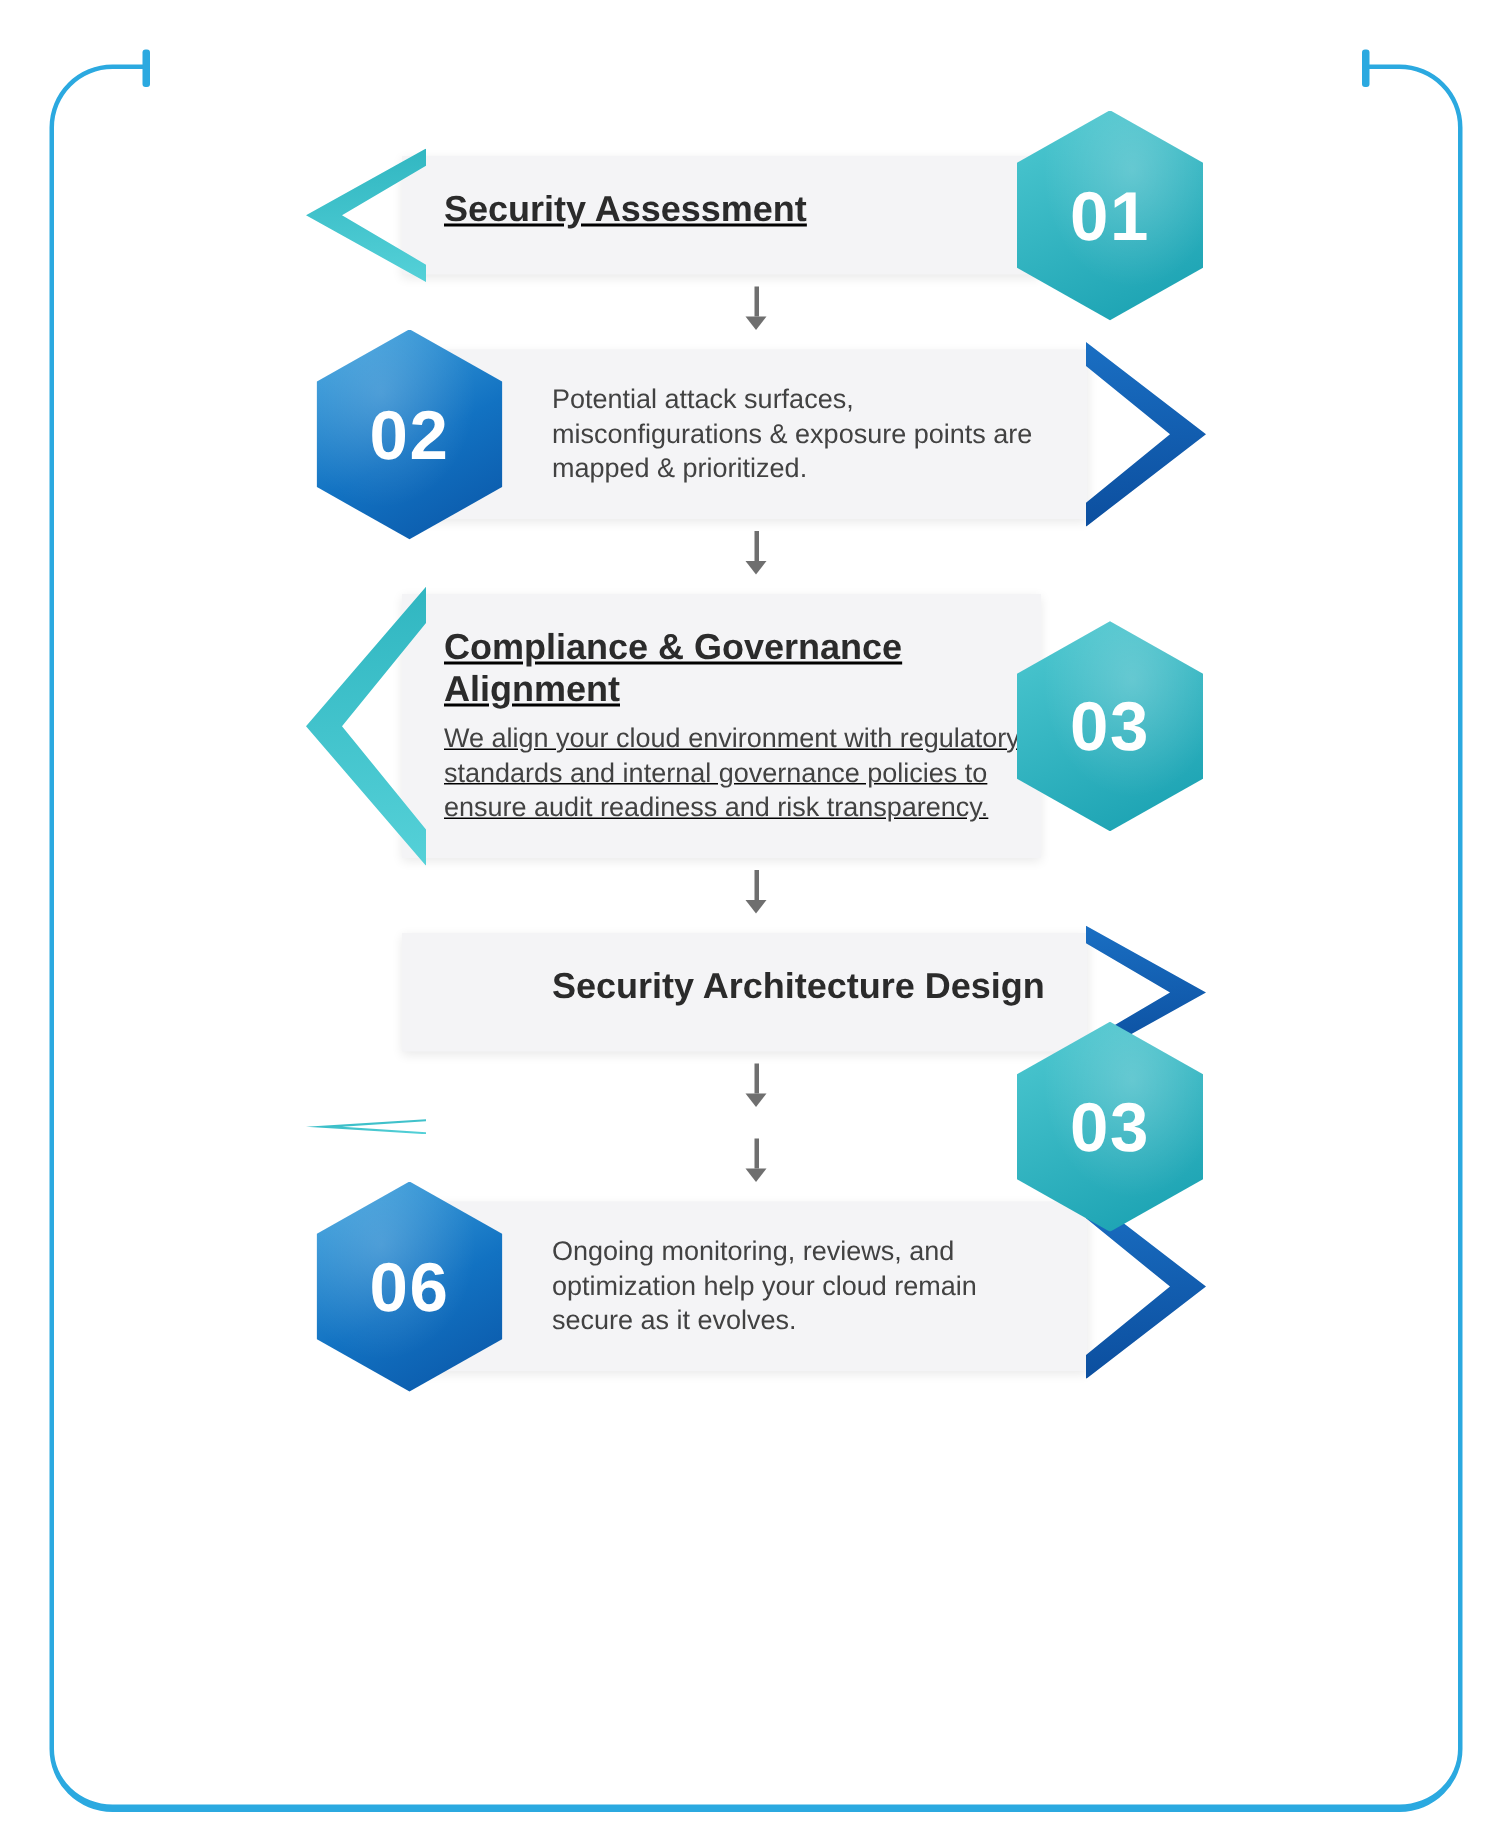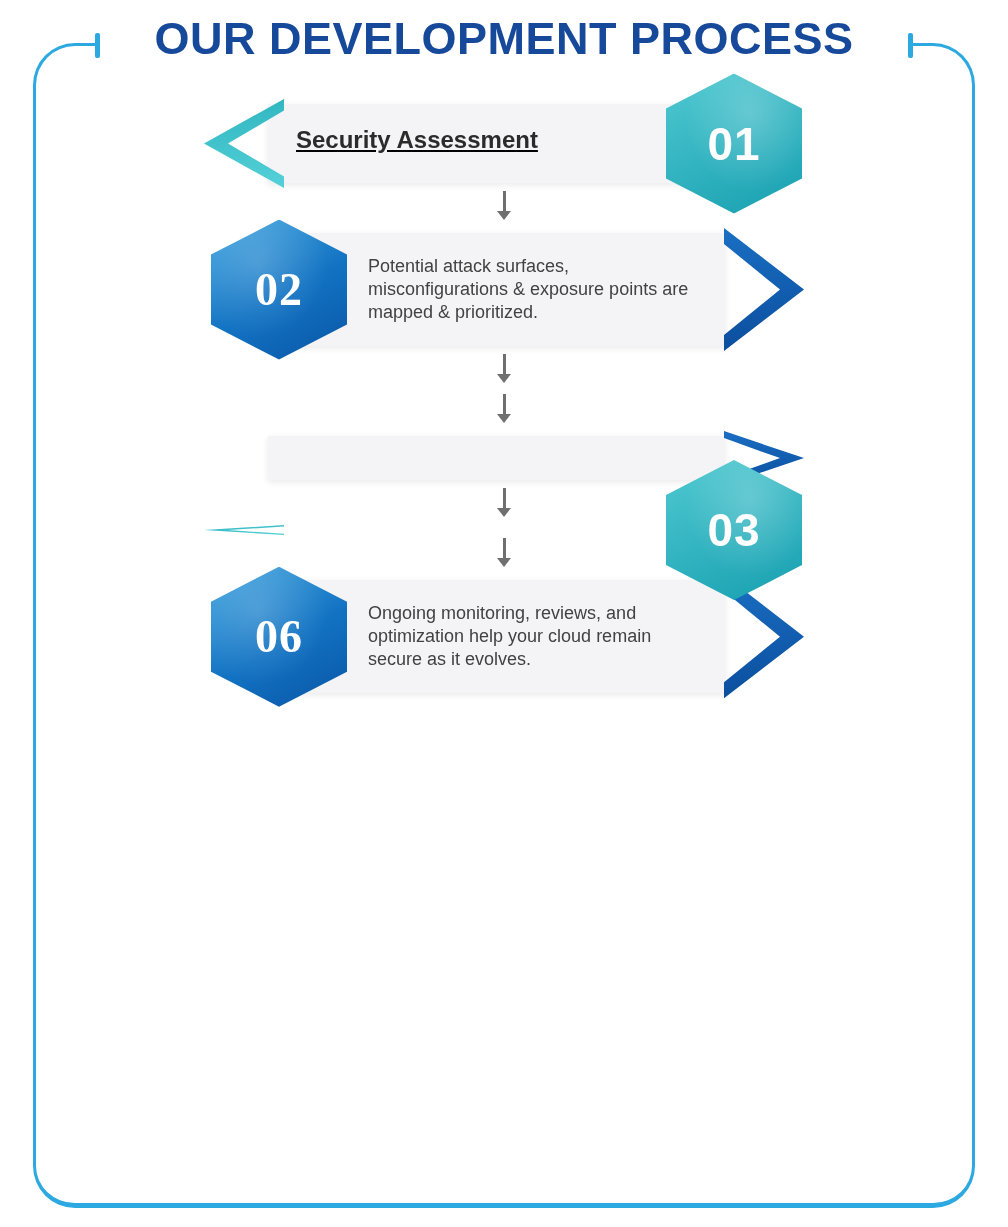--- a/index.html
+++ b/index.html
@@ -25,33 +25,33 @@
   .step-row { position:relative; padding:5px 0; }
 
   .card { position:relative; z-index:1; background:var(--card_bg);
           box-shadow:0 2px 7px rgba(0,0,0,0.09); }
   .step-title { font-size:24px; font-weight:bold; color:var(--text_dark); margin:0 0 7px 0; }
   .step-desc  { font-size:18px; color:var(--text_body); line-height:1.28; margin:0; }
 
   .side-right .card { margin:0 110px 0 64px; padding:22px 14px 22px 28px;text-decoration:underline; }
   .side-left  .card { margin:0  79px 0 64px; padding:22px 20px 22px 100px; }
 
-  .hex { position:absolute; top:50%; transform:translateY(-50%); width:136px; height:140px; z-index:3;
+  .hex { position:absolute; top:50%; transform:translateY(-50%); width:124px; height:140px; z-index:3;
          display:flex; align-items:center; justify-content:center;
          clip-path:polygon(50% 0%, 100% 25%, 100% 75%, 50% 100%, 0% 75%, 0% 25%); }
   .side-right .hex { right:2px; }
   .side-left  .hex { left:7px; }
   .hex span { color:#ffffff; font-size:46px; font-weight:bold; letter-spacing:1px; }
 
   .theme-teal .hex { background:
       radial-gradient(ellipse at 62% 28%, rgba(255,255,255,0.22), rgba(255,255,255,0) 55%),
       linear-gradient(155deg, var(--teal_light), var(--teal_dark)); }
   .theme-blue .hex { background:
       radial-gradient(ellipse at 35% 30%, rgba(255,255,255,0.18), rgba(255,255,255,0) 55%),
-      linear-gradient(150deg, var(--blue_light) 0%, #1272C2 55%, var(--blue_dark) 100%); font-family: Liberation Serif, serif; }
+      linear-gradient(150deg, var(--blue_light) 0%, #1272C2 55%, var(--blue_dark) 100%); }
 
   .chevron { position:absolute; top:0; bottom:0; width:80px; z-index:2; }
   .chevron-left  { left:0;
       clip-path:polygon(100% 0%, 0% 50%, 100% 100%, 100% 87%, 30% 50%, 100% 13%); }
   .chevron-right { right:0;
       clip-path:polygon(0% 0%, 100% 50%, 0% 100%, 0% 87%, 70% 50%, 0% 13%); }
   .theme-teal .chevron { background:linear-gradient(175deg, var(--teal_chevron_top), var(--teal_chevron_bottom)); }
   .theme-blue .chevron { background:linear-gradient(175deg, var(--blue_chevron_top), var(--blue_chevron_bottom)); }
 
   .flow-arrow { height:40px; display:flex; justify-content:center; align-items:flex-start; padding-top:3px; }
@@ -61,21 +61,20 @@
 </style>
 </head>
 <body>
 
 <div class="canvas">
 
   <div class="frame"></div>
   <div class="gap-cover"></div>
   <span class="tick left"></span>
   <span class="tick right"></span>
-  <h1 class="title">OUR DEVELOPMENT PROCESS</h1>
 
   <div class="steps">
 
     <div class="step-row side-right theme-teal">
       <div class="chevron chevron-left"></div>
       <div class="card">
         <h2 class="step-title">Security Assessment</h2>
       </div>
       <div class="hex">
         <span>01</span>
@@ -93,27 +92,38 @@
       <div class="card">
         <p class="step-desc">Potential attack surfaces, misconfigurations &amp; exposure points are mapped &amp; prioritized.</p>
       </div>
       <div class="chevron chevron-right"></div>
     </div>
 
     <div class="flow-arrow">
         <div class="arrow-body"></div>
       </div>
 
+    <div class="step-row side-right theme-teal">
+      <div class="chevron chevron-left"></div>
+      <div class="card">
+        <h2 class="step-title">Compliance &amp; Governance Alignment</h2>
+        <p class="step-desc">We align your cloud environment with regulatory standards and internal governance policies to ensure audit readiness and risk transparency.</p>
+      </div>
+      <div class="hex">
+        <span>03</span>
+      </div>
+    </div>
 
     <div class="flow-arrow">
         <div class="arrow-body"></div>
       </div>
 
     <div class="step-row side-left theme-blue">
       <div class="card">
+        <h2 class="step-title">Security Architecture Design</h2>
       </div>
       <div class="chevron chevron-right"></div>
     </div>
 
     <div class="flow-arrow">
         <div class="arrow-body"></div>
       </div>
 
     <div class="step-row side-right theme-teal">
       <div class="chevron chevron-left"></div>

